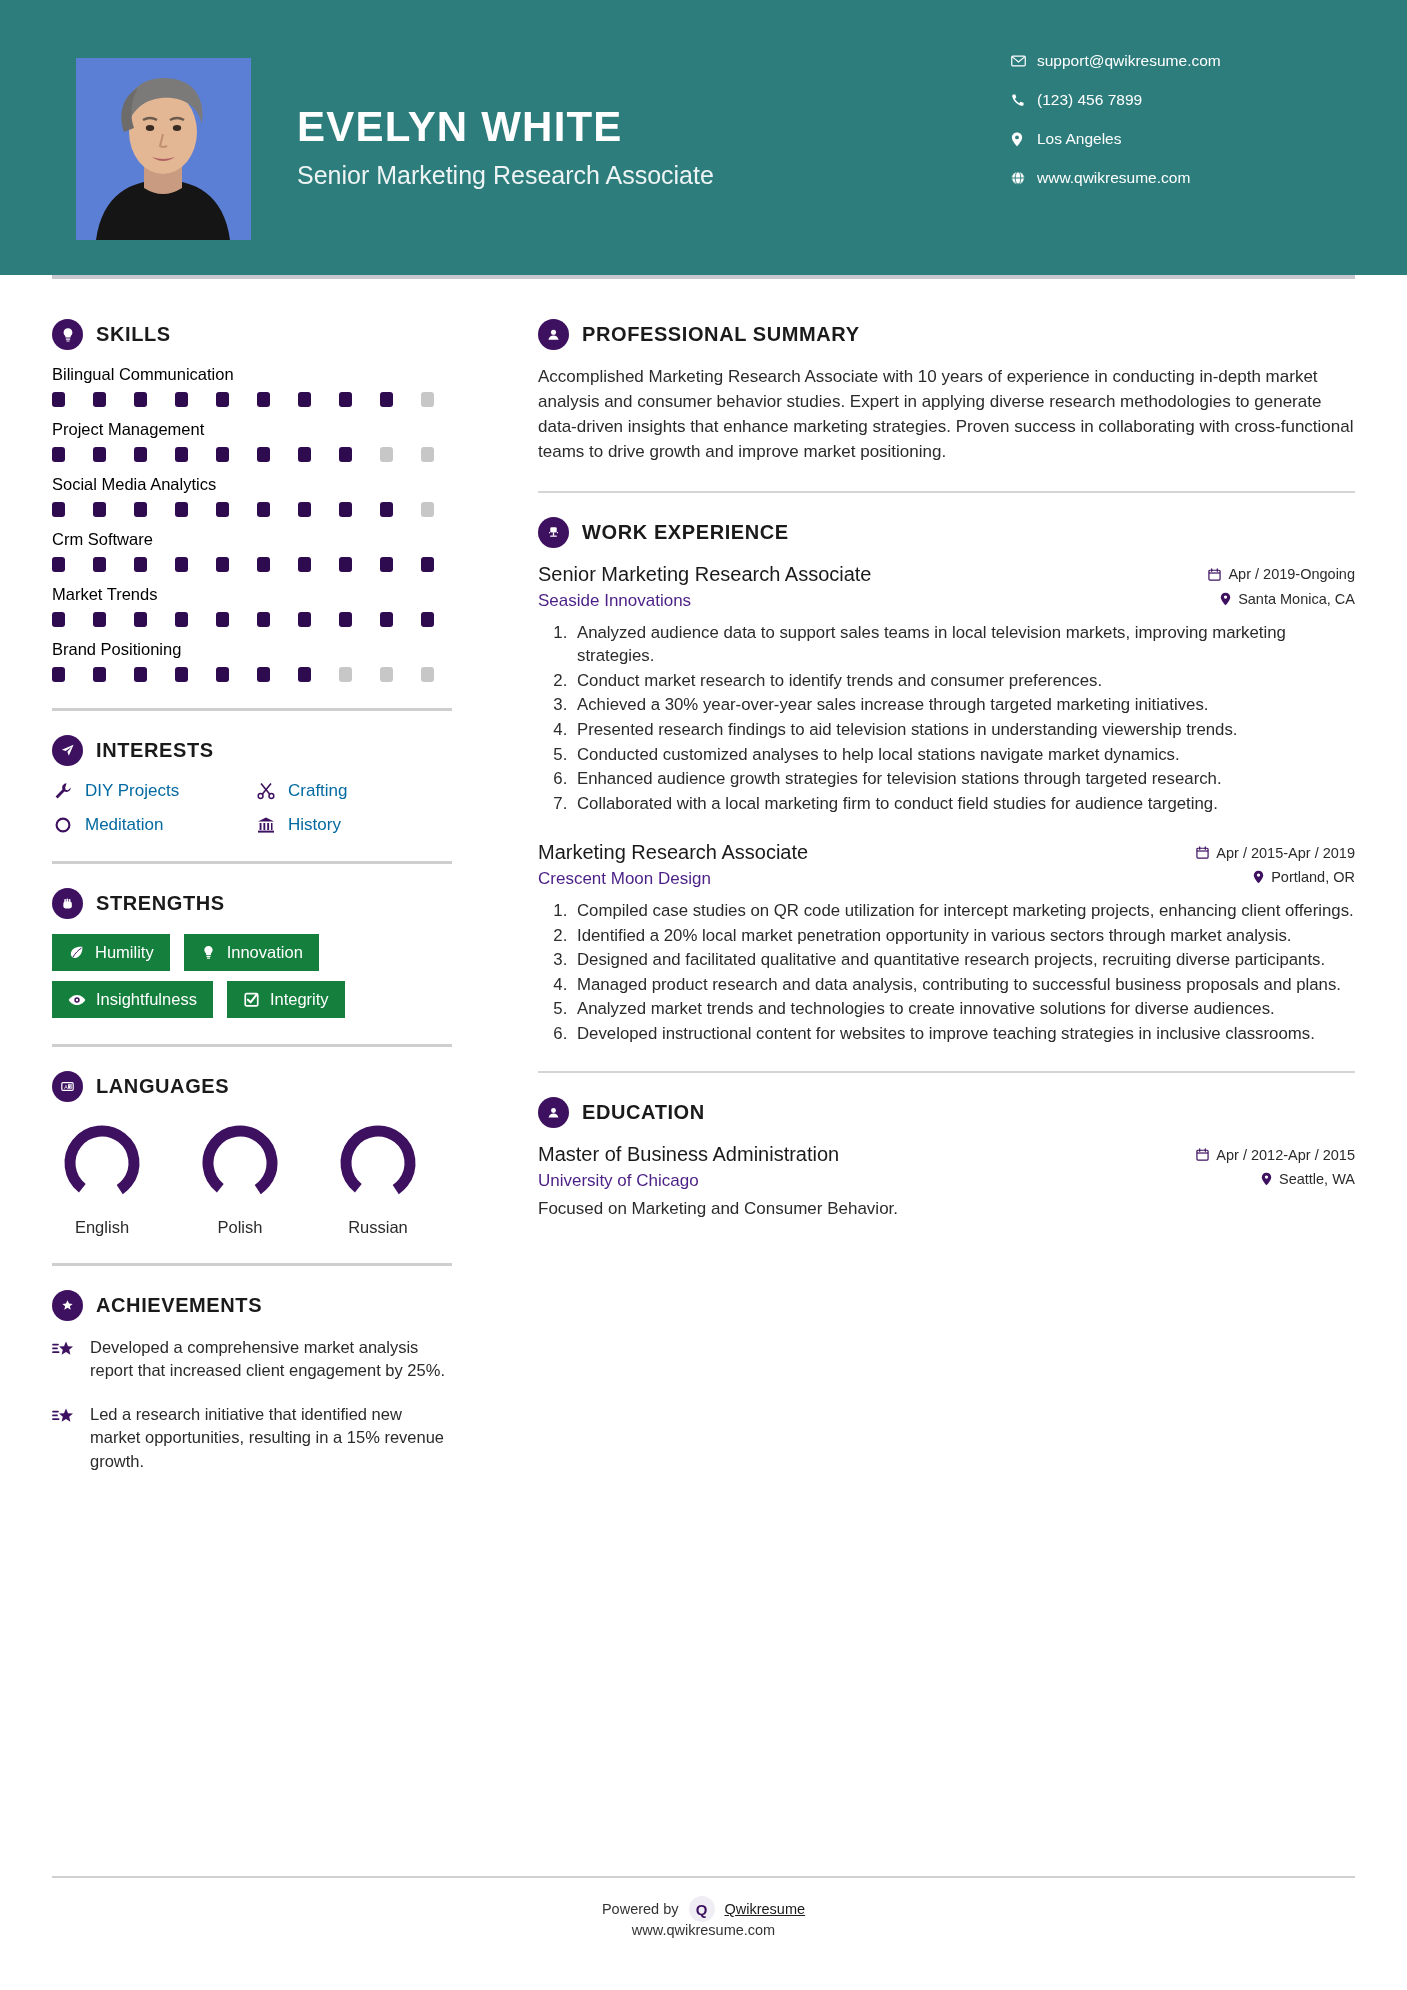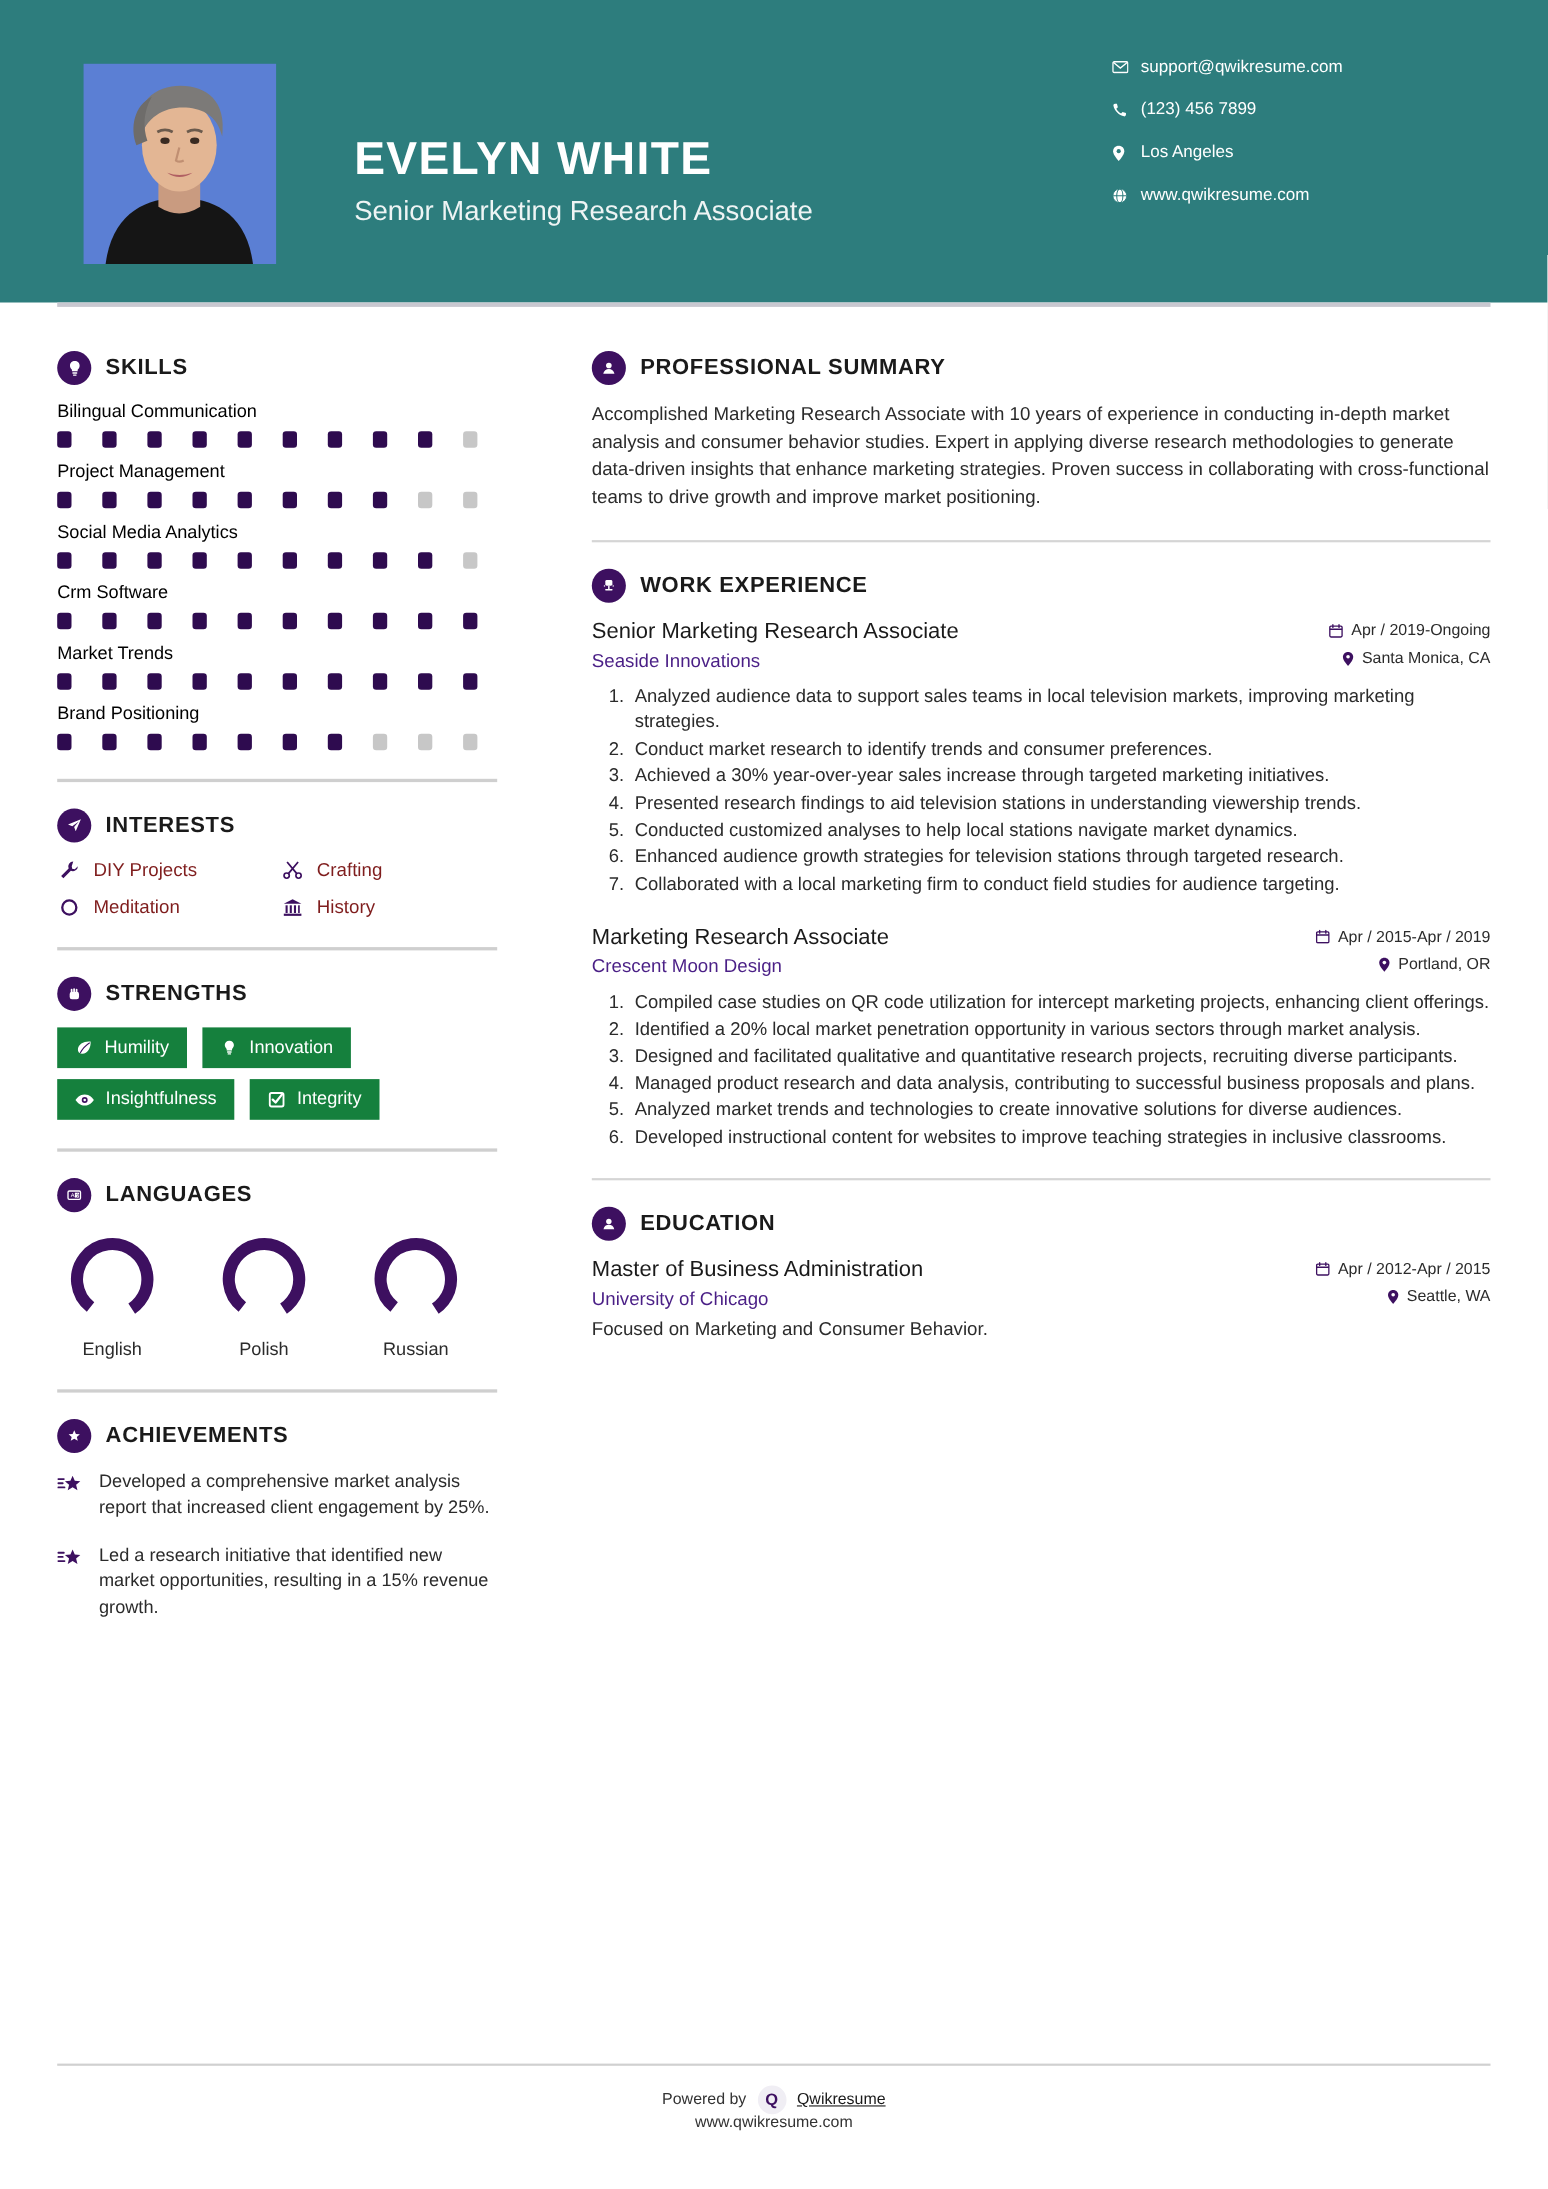--- a/index.html
+++ b/index.html
@@ -28,23 +28,22 @@
     left: 76px;
     top: 58px;
     width: 175px;
     height: 182px;
     background: #5b7fd4;
     overflow: hidden;
   }
   .photo svg { display: block; width: 100%; height: 100%; }
   .name-block {
     position: absolute;
-    left: 322px;
+    left: 297px;
     top: 105px;
-    margin-top: 17px;
   }
   .name {
     font-size: 42px;
     font-weight: bold;
     color: #ffffff;
     letter-spacing: 1.2px;
     line-height: 1.05;
   }
   .job-title {
     font-size: 25px;
@@ -152,21 +151,21 @@
     display: grid;
     grid-template-columns: 1fr 1fr;
     row-gap: 14px;
     column-gap: 6px;
   }
   .interest {
     display: flex;
     align-items: center;
     gap: 11px;
     font-size: 17px;
-    color: #7f1d1d;
+    color: #0369a1;
   }
   .interest .ico { width: 22px; flex: 0 0 22px; display:flex; align-items:center; justify-content:center; color:#3d1060; }
 
   
   .strengths {
     display: flex;
     flex-wrap: wrap;
     gap: 10px 14px;
   }
   .strength {

